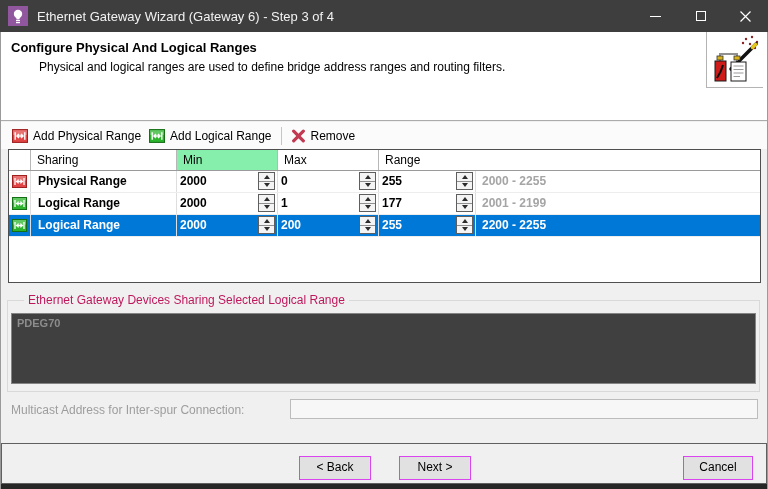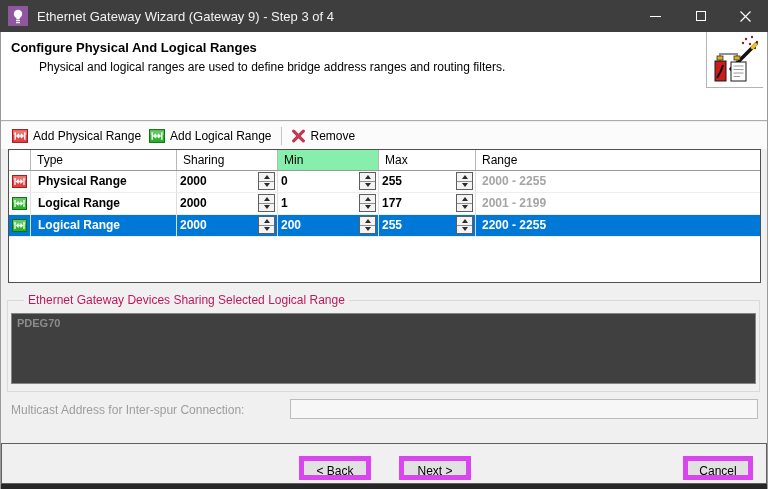--- a/index.html
+++ b/index.html
@@ -104,21 +104,21 @@
     position:absolute; left:289px; top:250px; width:468px; height:20px;
     background:#f7f7f7; border:1px solid #bcbcbc; font-size:12px; color:#9d9d9d; padding:0 4px;
   }
   
   .footer {
     position:absolute; left:0; right:0; bottom:5px; height:41px;
     background:#f0f0f0; border:1px solid #606060;
   }
   .btn {
     position:absolute; top:12px; height:24px; width:72px;
-    background:#e1e1e1; border:5px solid #d946ef;
+    background:#e1e1e1; border:1px solid #d946ef;
     font-size:12px; color:#000; text-align:center; line-height:21px; cursor:default;
   }
   .btn-back   { left:297px; }
   .btn-next   { left:397px; }
   .btn-cancel { left:681px; width:70px; }
   .bottom-strip { position:absolute; left:0; right:0; bottom:0; height:5px; background:#262626; }
 </style>
 </head>
 <body>
 
@@ -126,21 +126,21 @@
 
   <div class="titlebar">
     <div class="app-icon">
       <svg width="12" height="15" viewBox="0 0 12 15">
         <circle cx="6" cy="5" r="4.2" fill="#fff"></circle>
         <rect x="4.4" y="8.4" width="3.2" height="2" fill="#fff"></rect>
         <rect x="4" y="11" width="4" height="1.2" fill="#fff"></rect>
         <rect x="4" y="13" width="4" height="1.2" fill="#fff"></rect>
       </svg>
     </div>
-    <div class="title-text">Ethernet Gateway Wizard (Gateway 9) - Step 3 of 4</div>
+    <div class="title-text">Ethernet Gateway Wizard (Gateway 6) - Step 3 of 4</div>
     <div class="caption-buttons">
       <div class="cap-btn">
           <span class="glyph-min"></span>
         </div>
       <div class="cap-btn">
           <span class="glyph-max"></span>
         </div>
       <div class="cap-btn">
         <svg width="11" height="11" viewBox="0 0 11 11">
           <path d="M0.5 0.5 L10.5 10.5 M10.5 0.5 L0.5 10.5" stroke="#fff" stroke-width="1.2"></path>
@@ -199,21 +199,20 @@
         </svg>
         <span>Remove</span>
       </div>
     </div>
 
     <div class="content">
 
       <div class="grid">
         <div class="grid-row grid-header">
           <div class="hcell"></div>
-          <div class="hcell">Type</div>
           <div class="hcell">Sharing</div>
           <div class="hcell hl">Min</div>
           <div class="hcell">Max</div>
           <div class="hcell">Range</div>
         </div>
 
         <div class="grid-row row">
           <div class="cell cell-icon">
             <svg width="15" height="13" viewBox="0 0 15 13">
               <rect x="0.5" y="0.5" width="14" height="12" fill="#e14444" stroke="#a01f1f"></rect>

